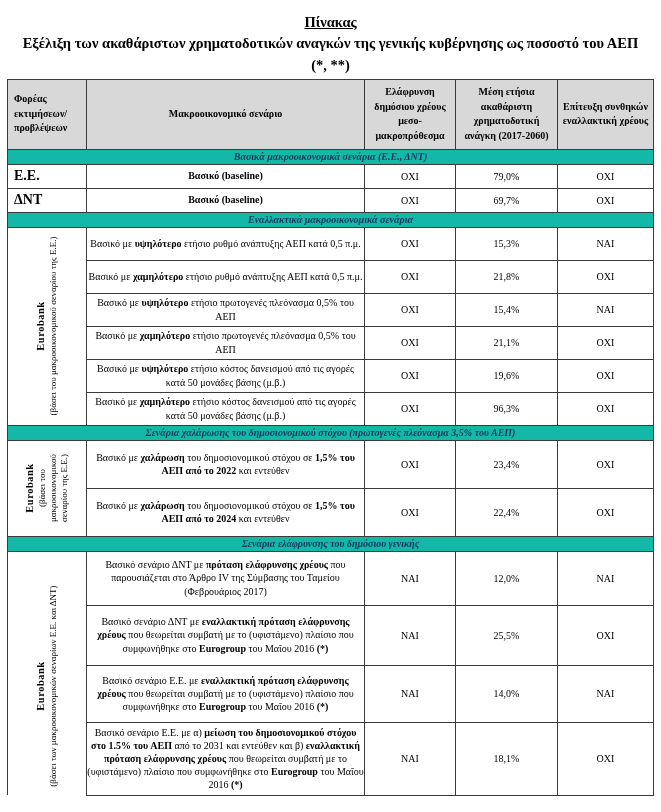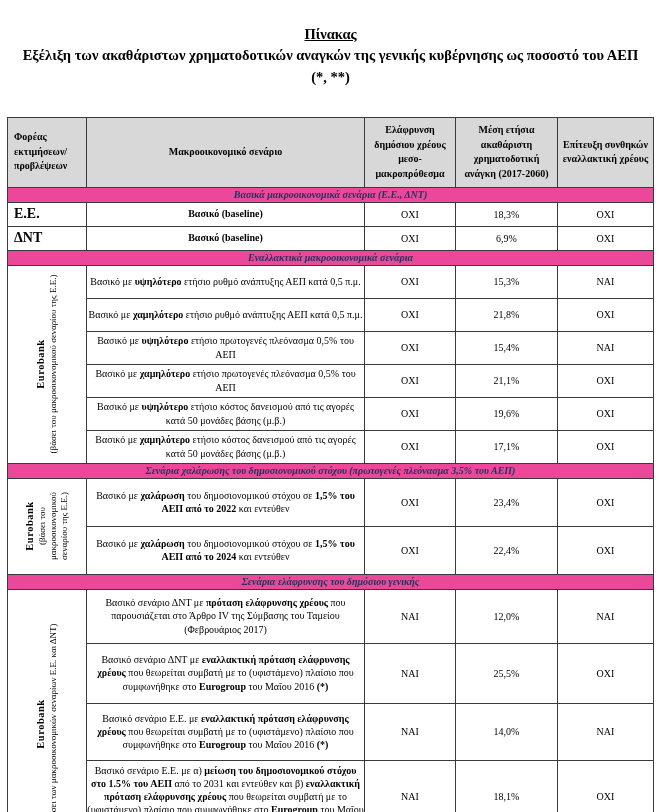--- a/index.html
+++ b/index.html
@@ -1,34 +1,34 @@
 <!DOCTYPE html>
 <html lang="el"><head>
 <meta charset="utf-8">
 <style>
   * { margin:0; padding:0; box-sizing:border-box; }
   html,body { width:661px; height:812px; overflow:hidden; background:#ffffff;
               font-family:"Liberation Serif", serif; color:#000; }
   .page { width:661px; height:812px; padding:10px 7px 0 7px; overflow:hidden; }
 
   .doc-title { text-align:center; font-size:14.5px; font-weight:bold;
-               text-decoration:underline; margin-top:16px; }
+               text-decoration:underline; margin-top:4px; }
   .doc-subtitle { text-align:center; font-size:14.5px; font-weight:bold;
-                  line-height:1.5; margin:2px auto 28px auto; max-width:630px; }
+                  line-height:1.5; margin:2px auto 2px auto; max-width:630px; }
 
   table.main { border-collapse:collapse; width:646px; table-layout:fixed; }
   td, th { border:1px solid #3a3a3a; vertical-align:middle; }
 
   tr.header-row { height:70px; }
   th { background:#d8d8d8; font-size:10px; font-weight:bold; text-align:center;
        padding:4px 4px; line-height:1.45; }
   th.h-left { text-align:left; padding-left:6px; }
 
   tr.band-row { height:15px; }
-  tr.band-row td { background:#ec4899; color:#17365d; font-size:10px;
+  tr.band-row td { background:#14b8a6; color:#17365d; font-size:10px;
                    font-weight:bold; font-style:italic; text-align:center;
                    padding:0 3px; line-height:1.2; }
 
   td.entity { font-size:14px; font-weight:bold; text-align:left; padding-left:6px; }
   td.scenario { font-size:10px; text-align:center; padding:2px 0; line-height:1.32; }
   td.val { font-size:10px; text-align:center; }
 
   tr.r-basic { height:24px; }
   tr.r-alt   { height:33px; }
   tr.r-relax { height:48px;margin-top:35px; }
@@ -74,28 +74,28 @@
       <th>Επίτευξη συνθηκών εναλλακτική χρέους</th>
     </tr>
 
     <tr class="band-row">
       <td colspan="5">Βασικά μακροοικονομικά σενάρια (Ε.Ε., ΔΝΤ)</td>
     </tr>
     <tr class="r-basic">
       <td class="entity">Ε.Ε.</td>
       <td class="scenario"><b>Βασικό (baseline)</b></td>
       <td class="val">ΟΧΙ</td>
-      <td class="val">18,3%</td>
+      <td class="val">79,0%</td>
       <td class="val">ΟΧΙ</td>
     </tr>
     <tr class="r-basic">
       <td class="entity">ΔΝΤ</td>
       <td class="scenario"><b>Βασικό (baseline)</b></td>
       <td class="val">ΟΧΙ</td>
-      <td class="val">6,9%</td>
+      <td class="val">69,7%</td>
       <td class="val">ΟΧΙ</td>
     </tr>
 
     <tr class="band-row">
       <td colspan="5">Εναλλακτικά μακροοικονομικά σενάρια</td>
     </tr>
     <tr class="r-alt">
       <td class="vcell" rowspan="6">
         <div class="vwrap vw-s2">
           <div class="vname">Eurobank</div>
@@ -127,21 +127,21 @@
     </tr>
     <tr class="r-alt">
       <td class="scenario"><span>Βασικό με </span><b>υψηλότερο</b><span> ετήσιο κόστος δανεισμού από τις αγορές κατά 50 μονάδες βάσης (μ.β.)</span></td>
       <td class="val">ΟΧΙ</td>
       <td class="val">19,6%</td>
       <td class="val">ΟΧΙ</td>
     </tr>
     <tr class="r-alt">
       <td class="scenario"><span>Βασικό με </span><b>χαμηλότερο</b><span> ετήσιο κόστος δανεισμού από τις αγορές κατά 50 μονάδες βάσης (μ.β.)</span></td>
       <td class="val">ΟΧΙ</td>
-      <td class="val">17,1%</td>
+      <td class="val">96,3%</td>
       <td class="val">ΟΧΙ</td>
     </tr>
 
     <tr class="band-row">
       <td colspan="5">Σενάρια χαλάρωσης του δημοσιονομικού στόχου (πρωτογενές πλεόνασμα 3,5% του ΑΕΠ)</td>
     </tr>
     <tr class="r-relax">
       <td class="vcell" rowspan="2">
         <div class="vwrap vw-s3">
           <div class="vname">Eurobank</div>

